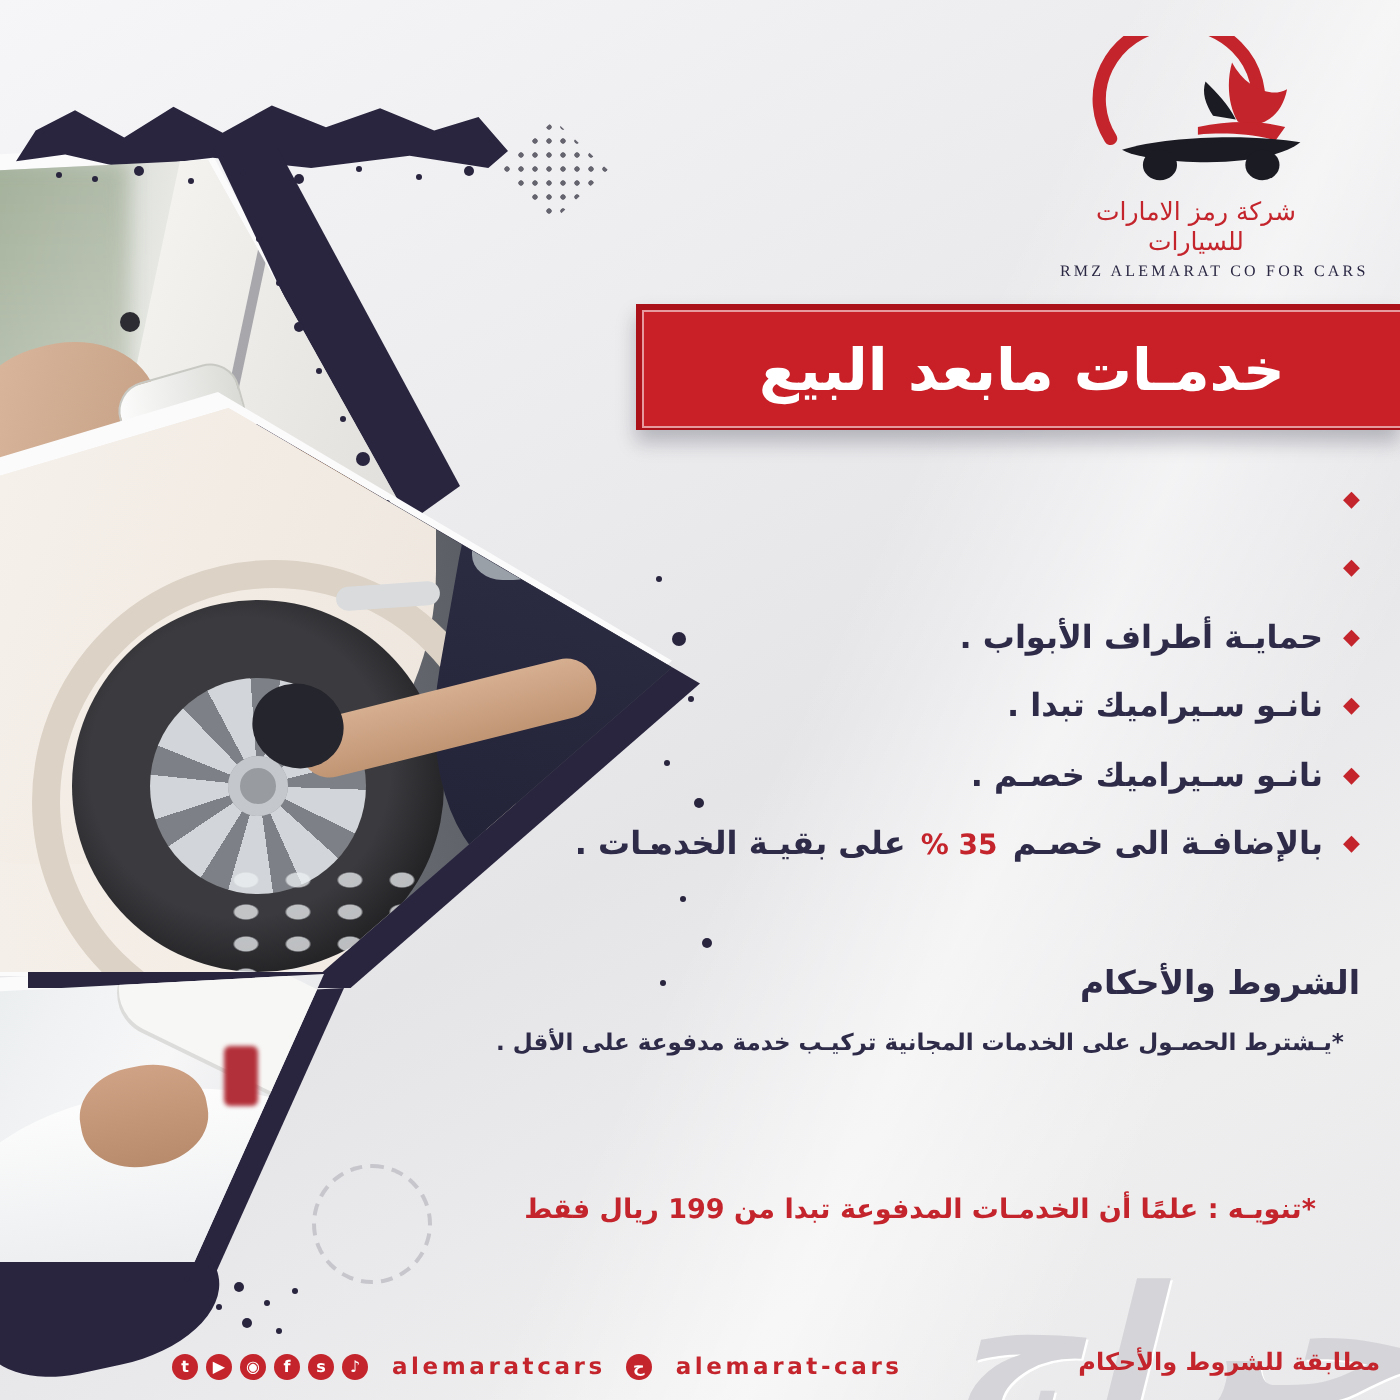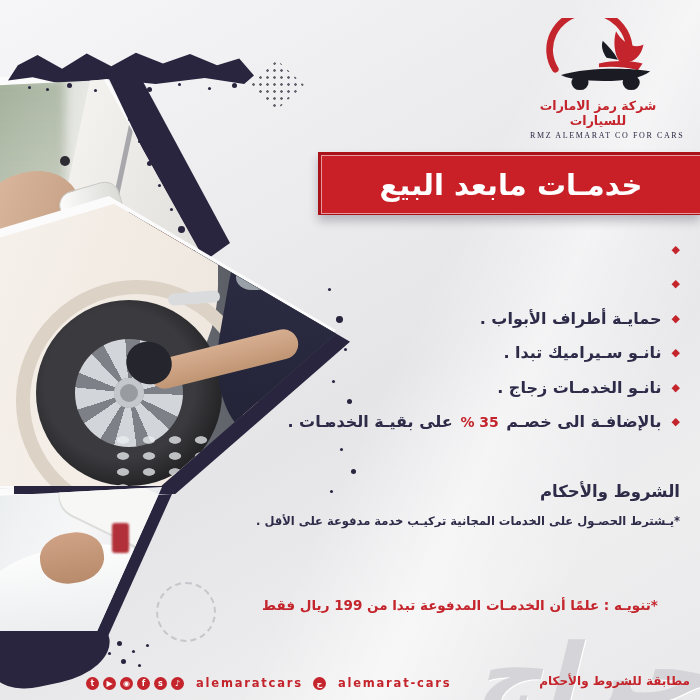--- a/index.html
+++ b/index.html
@@ -80,37 +80,37 @@
   .sp2{left:318px;top:330px;box-shadow:10px -42px #29253f,20px -12px 0 2px #29253f,26px 18px #29253f,14px 50px #29253f,30px 70px 0 1px #29253f,8px 92px #29253f,22px 118px #29253f,34px 140px 0 1px #29253f,12px 160px #29253f;}
   .sp3{left:92px;top:638px;box-shadow:12px -6px #29253f,26px 4px 0 1px #29253f,40px 12px #29253f,54px 6px #29253f,16px 14px #29253f,30px 22px 0 1px #29253f,46px 26px #29253f;}
   .sp4{left:28px;top:86px;box-shadow:18px 2px #29253f,40px -2px 0 1px #29253f,66px 3px #29253f,92px -1px #29253f,120px 2px 0 1px #29253f,150px -3px #29253f,180px 1px #29253f,205px -2px 0 1px #29253f;}
   
   .dots-diamond{position:absolute;left:250px;top:60px;width:54px;height:50px;opacity:.85;z-index:1;
     background-image:radial-gradient(#4c4b58 1.2px,transparent 1.5px);background-size:7px 7px;
     clip-path:polygon(50% 0,100% 50%,50% 100%,0 50%);}
   .dashed-circle{position:absolute;left:156px;top:582px;width:56px;height:56px;border:2px dashed #c3c3c9;border-radius:50%;opacity:.9;z-index:1;}
   
   .logo{position:absolute;right:34px;top:18px;width:136px;text-align:center;z-index:6;}
-  .logo-ar{color:#c4242b;font-weight:bold;font-size:12.5px;direction:rtl;margin-top:2px;}
+  .logo-ar{color:#c4242b;font-weight:normal;font-size:12.5px;direction:rtl;margin-top:2px;}
   .logo-en{color:#2b2844;font-size:8px;letter-spacing:1.6px;font-family:Liberation Serif, serif;margin-top:3px;white-space:nowrap;}
   
   .banner{position:absolute;left:318px;top:152px;right:0;height:63px;background:#aa1118;padding:3px 0 3px 3px;
     box-shadow:0 6px 9px rgba(40,40,60,.28);z-index:6;box-sizing:border-box;}
   .banner-inner{height:100%;background:#c92027;border:1px solid rgba(255,255,255,.55);border-right:none;
     display:flex;align-items:center;justify-content:center;}
   .banner-title{color:#fff;font-size:29px;font-weight:bold;direction:rtl;}
   
   .services{position:absolute;top:232px;right:20px;width:430px;direction:rtl;z-index:6;}
   .svc{display:flex;align-items:center;gap:10px;height:34.5px;color:#2e2b49;font-size:16px;font-weight:bold;}
   .bullet{color:#c4242b;font-size:11px;line-height:1;}
   .hl{color:#c4242b;font-size:14px;padding:0 2px;}
   
   .terms{position:absolute;top:482px;right:20px;width:440px;direction:rtl;text-align:right;color:#2e2b49;z-index:6;}
   .terms-heading{font-size:16.5px;font-weight:bold;margin-bottom:7px;}
-  .term{font-size:11.5px;font-weight:bold;line-height:26px;}
+  .term{font-size:11.5px;font-weight:bold;line-height:26px;text-align:center;}
   .notice{position:absolute;top:597px;right:20px;width:440px;direction:rtl;text-align:center;color:#c4242b;
     font-size:13.5px;font-weight:bold;z-index:6;}
   
   .footer{position:absolute;left:0;right:0;bottom:0;height:34px;z-index:7;}
   .social-row{position:absolute;left:86px;bottom:10px;display:flex;align-items:center;gap:4px;}
   .sico{width:13px;height:13px;border-radius:50%;background:#c4242b;color:#fff;font-size:8px;line-height:13px;
     text-align:center;font-weight:bold;overflow:hidden;}
   .handle{color:#c4242b;font-size:11.5px;font-weight:bold;letter-spacing:1.8px;margin:0 6px 0 8px;}
   .compliance{position:absolute;right:10px;bottom:12px;color:#c4242b;font-size:12px;font-weight:bold;direction:rtl;z-index:7;}
   .watermark{position:absolute;right:-4px;bottom:-16px;font-size:84px;font-weight:bold;color:#d5d5d9;
@@ -199,21 +199,21 @@
     <div class="svc">
       <span class="bullet">◆</span>
       <span>حمايـة أطراف الأبواب .</span>
     </div>
     <div class="svc">
       <span class="bullet">◆</span>
       <span>نانـو سـيراميك تبدا .</span>
     </div>
     <div class="svc">
       <span class="bullet">◆</span>
-      <span>نانـو الخدمـات زجاج .</span>
+      <span>نانـو سـيراميك خصـم .</span>
     </div>
     <div class="svc">
       <span class="bullet">◆</span>
       <span>
         <span>بالإضافـة الى خصـم</span>
         <span class="hl">35 %</span>
         <span>على بقيـة الخدمـات .</span>
       </span>
     </div>
   </div>

